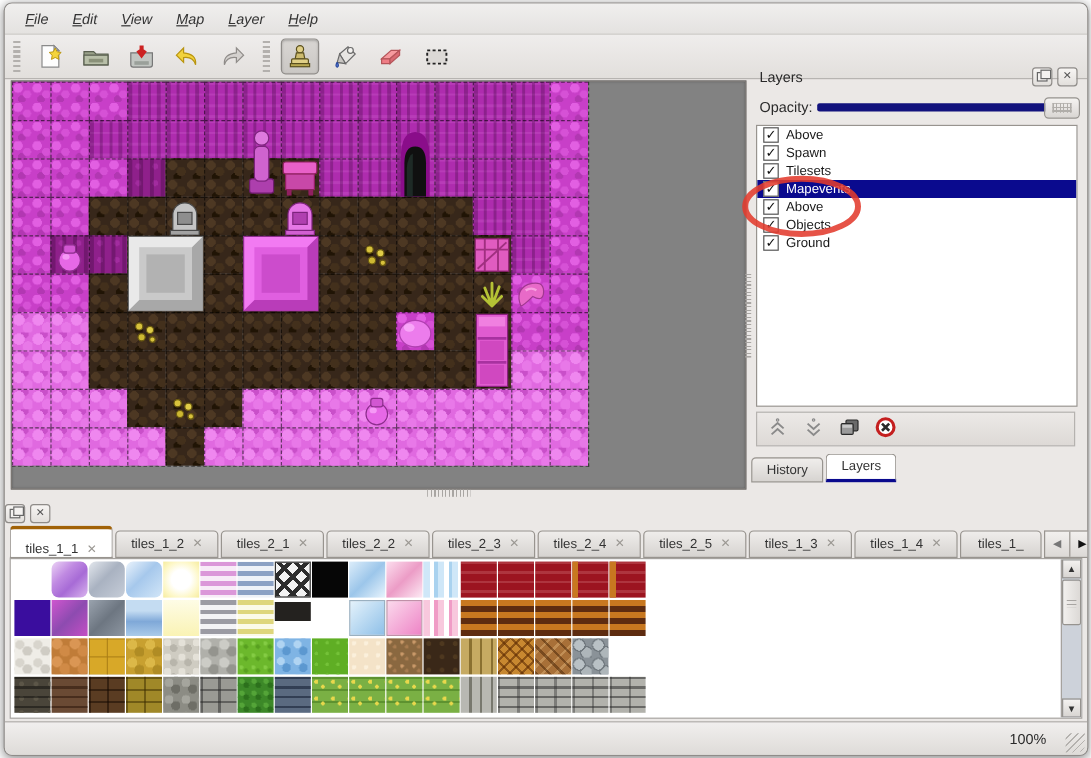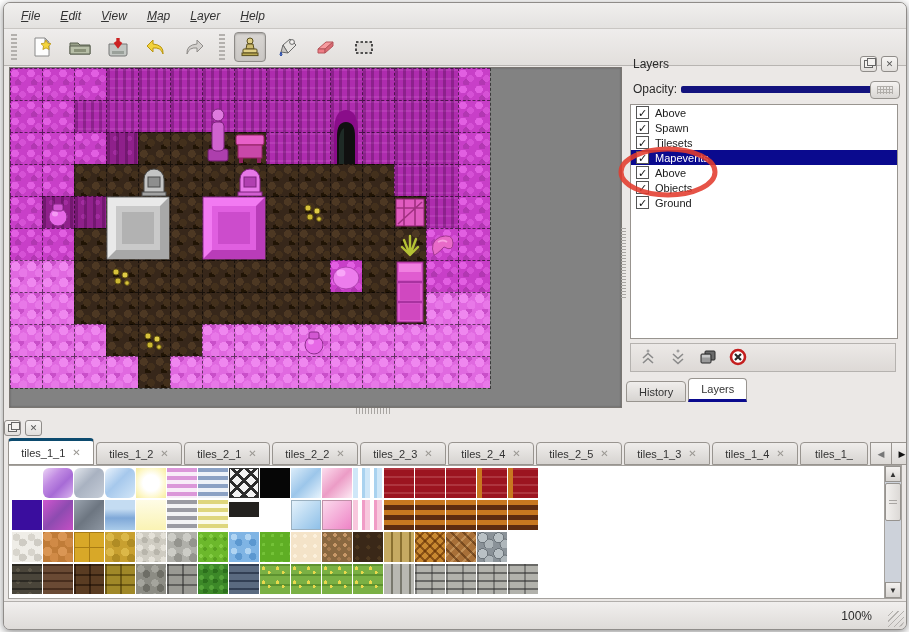--- a/index.html
+++ b/index.html
@@ -72,21 +72,21 @@
             background:linear-gradient(#f0eeec,#d7d4d1);display:flex;align-items:center;font-size:11px;color:#333;}
   .dock-tab.active{background:#fff;border-bottom:3px solid #0a0a8e;height:20px;}
 
   .annotation-ellipse{position:absolute;left:612px;top:142px;width:104px;height:54px;pointer-events:none;z-index:50;}
 
   
   .tilesets-dock{position:absolute;left:0;top:414px;right:0;height:184px;}
   .ts-tabbar{position:absolute;left:4px;top:24px;right:4px;height:24px;display:flex;align-items:flex-end;}
   .ts-tab{height:21px;border:1px solid #98948f;border-radius:4px 4px 0 0;margin-right:2px;background:linear-gradient(#efedeb,#d6d3d0);
           display:flex;align-items:center;justify-content:center;gap:7px;font-size:11px;color:#333;flex:none;width:84px;}
-  .ts-tab.active{background:#fff;border-top:3px solid #0c4a6e;height:23px;}
+  .ts-tab.active{background:#fff;border-top:3px solid #a16207;height:23px;align-items:flex-end;}
   .ts-tab .tab-close{color:#9a9792;font-size:10px;font-weight:bold;}
   .ts-scroll{height:21px;border:1px solid #98948f;background:linear-gradient(#f2f0ee,#dcd9d6);display:flex;}
   .ts-scroll span{width:20px;display:flex;align-items:center;justify-content:center;font-size:9px;}
   .ts-content{position:absolute;left:4px;top:48px;right:4px;height:132px;background:#fff;border:1px solid #a5a29e;overflow:hidden;}
   .pal-tile{position:absolute;width:30px;height:30px;}
 
   
   .pt-empty{background:#fff;}
   .pt-glass-purple{background:linear-gradient(135deg,#ecd4f6 0%,#c08ae2 35%,#a76bd6 60%,#dab5ee 100%);border-radius:6px;}
   .pt-glass-gray{background:linear-gradient(135deg,#e3e7ed 0%,#a9b2c1 45%,#c6cdd8 100%);border-radius:6px;}

